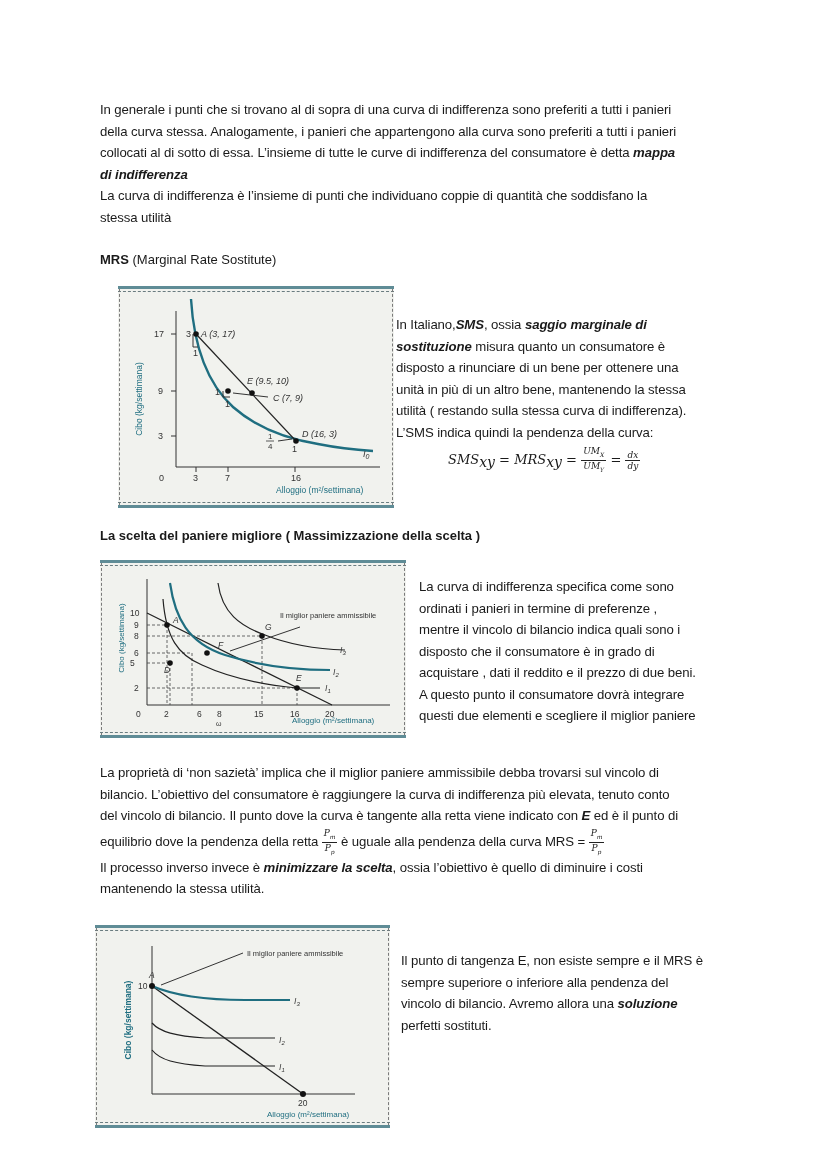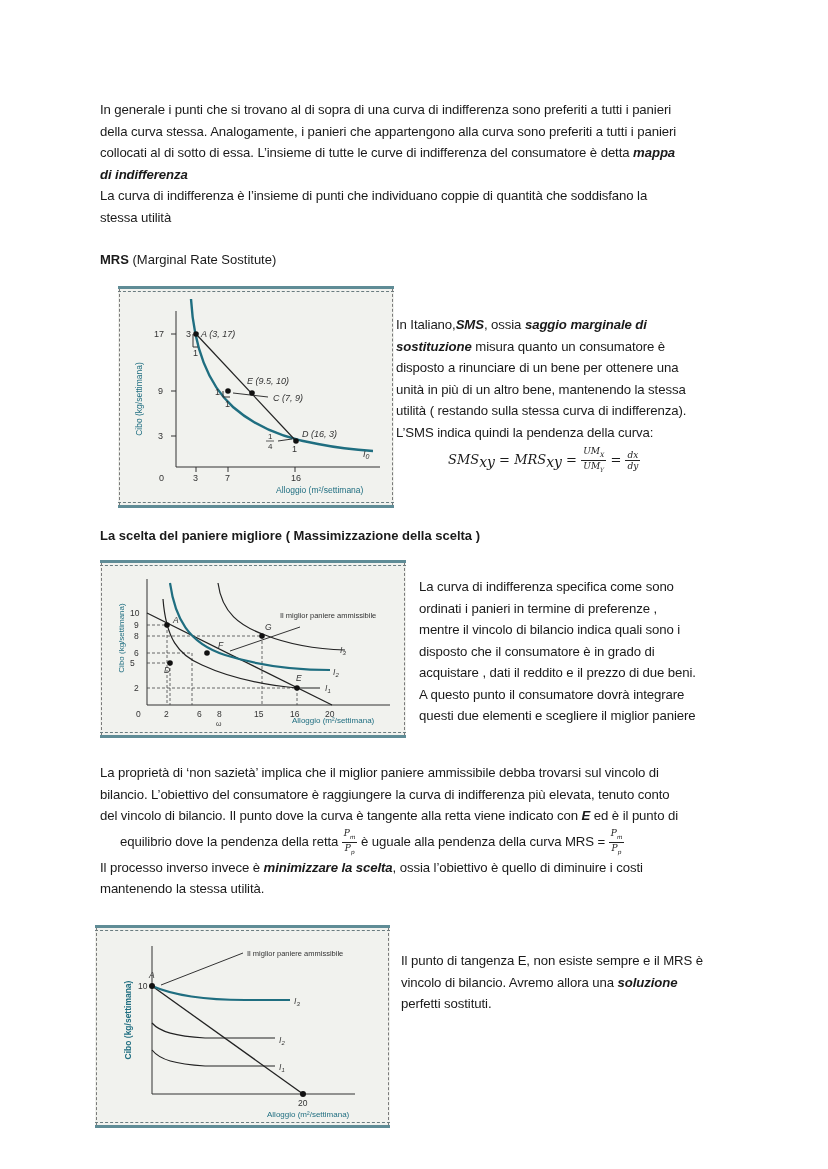--- a/index.html
+++ b/index.html
@@ -191,21 +191,21 @@
   <div>disposto che il consumatore è in grado di</div>
   <div>acquistare , dati il reddito e il prezzo di due beni.</div>
   <div>A questo punto il consumatore dovrà integrare</div>
   <div>questi due elementi e scegliere il miglior paniere</div>
 </div>
 
 <div class="p" style="left:100px; top:762px; width:640px;">
   <div>La proprietà di ‘non sazietà’ implica che il miglior paniere ammissibile debba trovarsi sul vincolo di</div>
   <div>bilancio. L’obiettivo del consumatore è raggiungere la curva di indifferenza più elevata, tenuto conto</div>
   <div><span>del vincolo di bilancio. Il punto dove la curva è tangente alla retta viene indicato con </span><b>E</b><span> ed è il punto di</span></div>
-  <div style="height:30px; line-height:30px;margin-left:20px;">
+  <div style="height:30px; line-height:30px;">
     <span>equilibrio dove la pendenza della retta </span><span class="frac math"><span class="num"><span>P</span><sub style="font-size:6px">m</sub></span><span class="den"><span>P</span><sub style="font-size:6px">p</sub></span></span><span> è uguale alla pendenza della curva   MRS = </span><span class="frac math"><span class="num"><span>P</span><sub style="font-size:6px">m</sub></span><span class="den"><span>P</span><sub style="font-size:6px">p</sub></span></span>
   </div>
   <div><span>Il processo inverso invece è </span><b>minimizzare la scelta</b><span>, ossia l’obiettivo è quello di diminuire i costi</span></div>
   <div>mantenendo la stessa utilità.</div>
 </div>
 
 <div class="fig" style="left:95px; top:925px; width:295px; height:203px;">
   <div class="dl"></div>
     <div class="dr"></div>
   <svg width="295" height="203" viewBox="0 0 295 203">
@@ -233,15 +233,16 @@
       <text x="184" y="142" font-style="italic">I<tspan font-size="6" dy="2">1</tspan></text>
       <text x="203" y="178">20</text>
       <text x="172" y="189" fill="#1f6e80" font-size="8">Alloggio (m²/settimana)</text>
       <text transform="translate(36,92) rotate(-90)" text-anchor="middle" fill="#1f6e80" font-size="8.5" font-weight="bold">Cibo (kg/settimana)</text>
     </g>
   </svg>
 </div>
 
 <div class="p" style="left:401px; top:950px; width:330px;">
   <div>Il punto di tangenza E, non esiste sempre e il MRS è</div>
+  <div>sempre superiore o inferiore alla pendenza del</div>
   <div><span>vincolo di bilancio. Avremo allora una </span><b>soluzione</b></div>
   <div>perfetti sostituti.</div>
 </div>
 
 </body></html>

